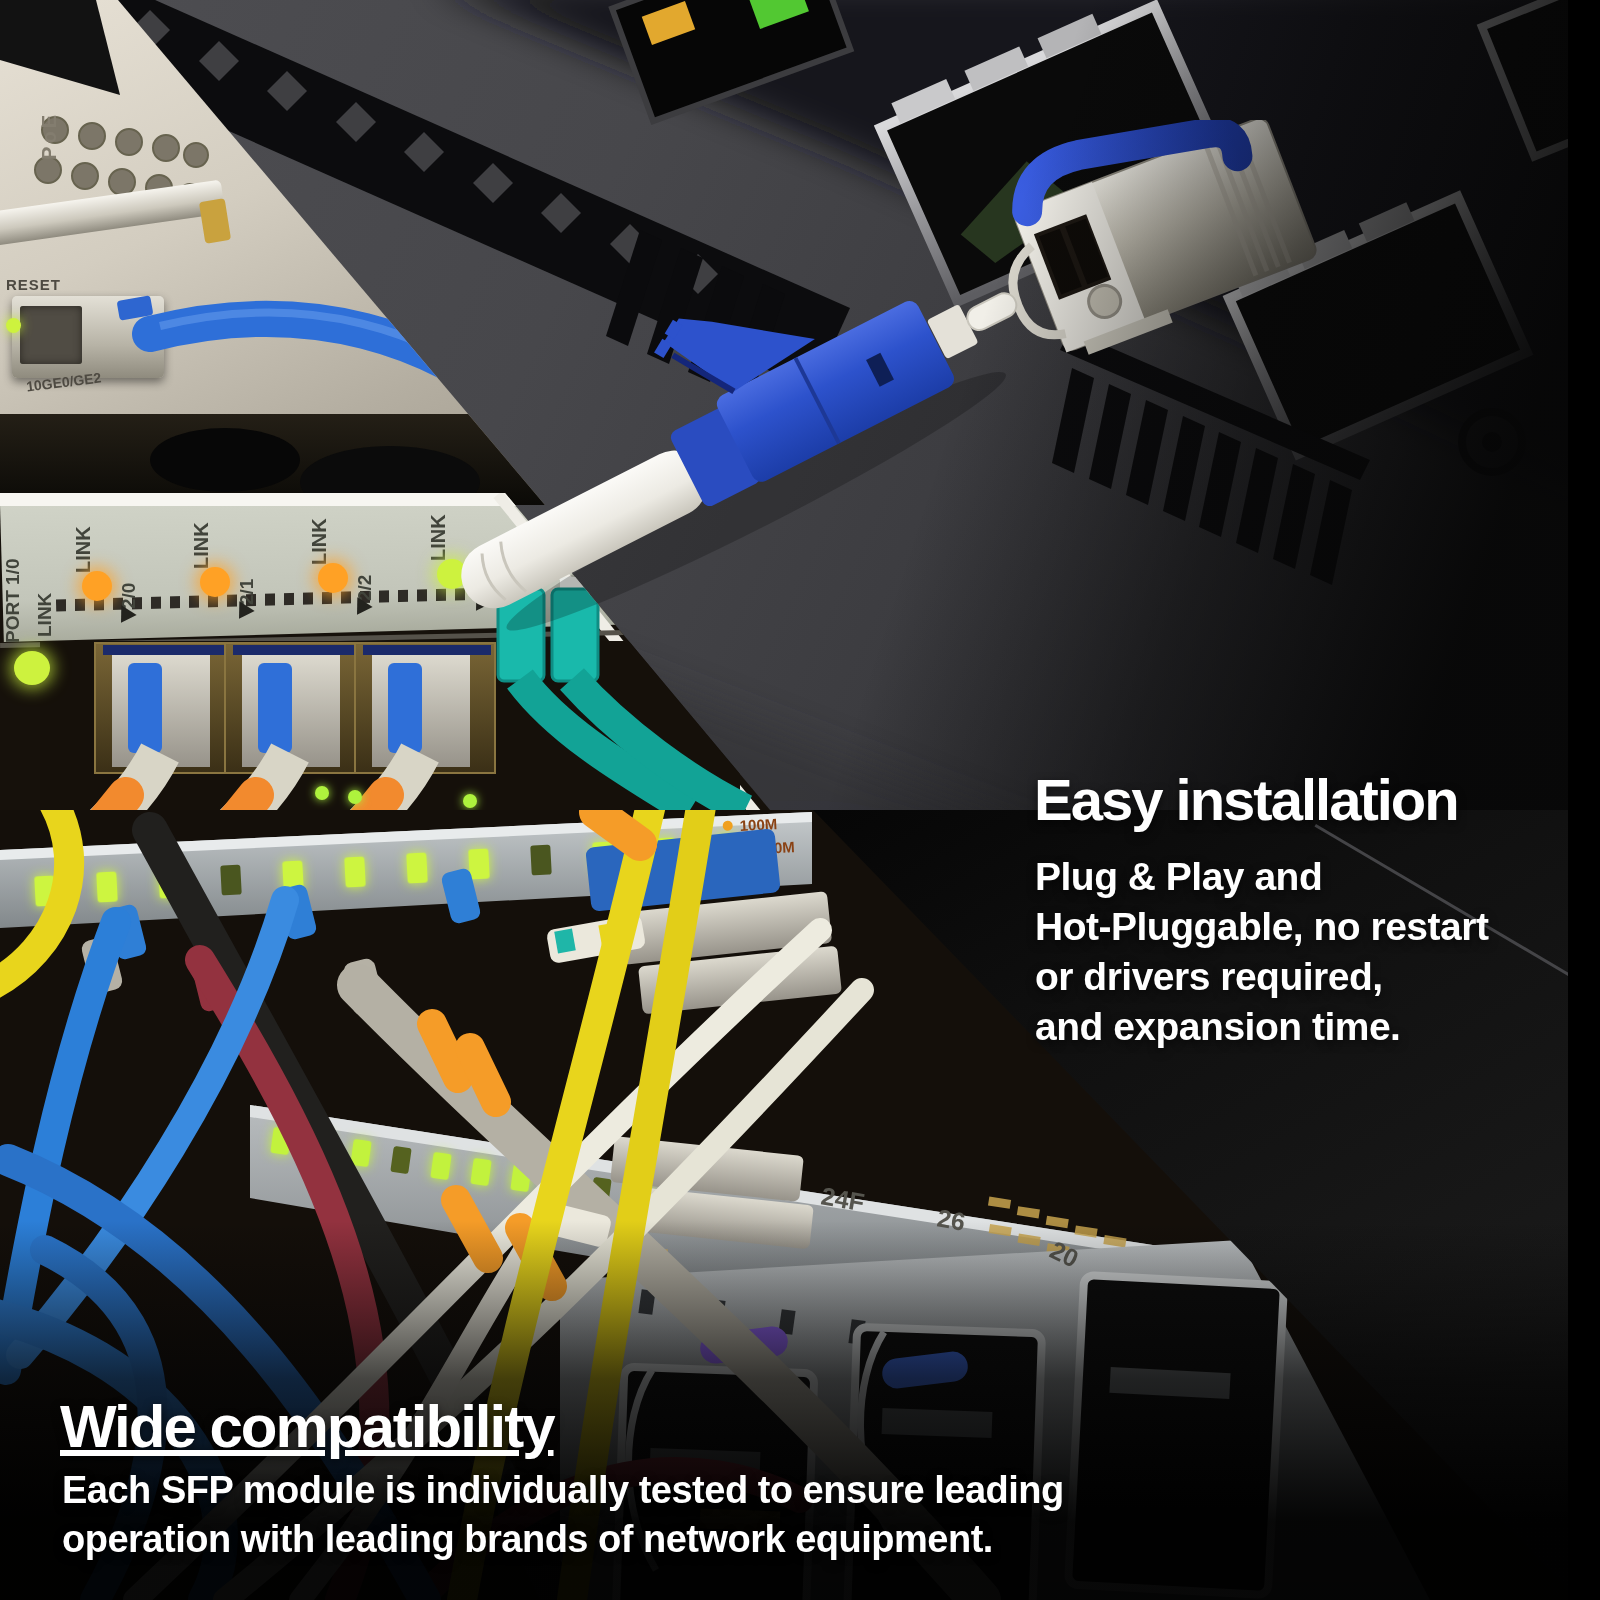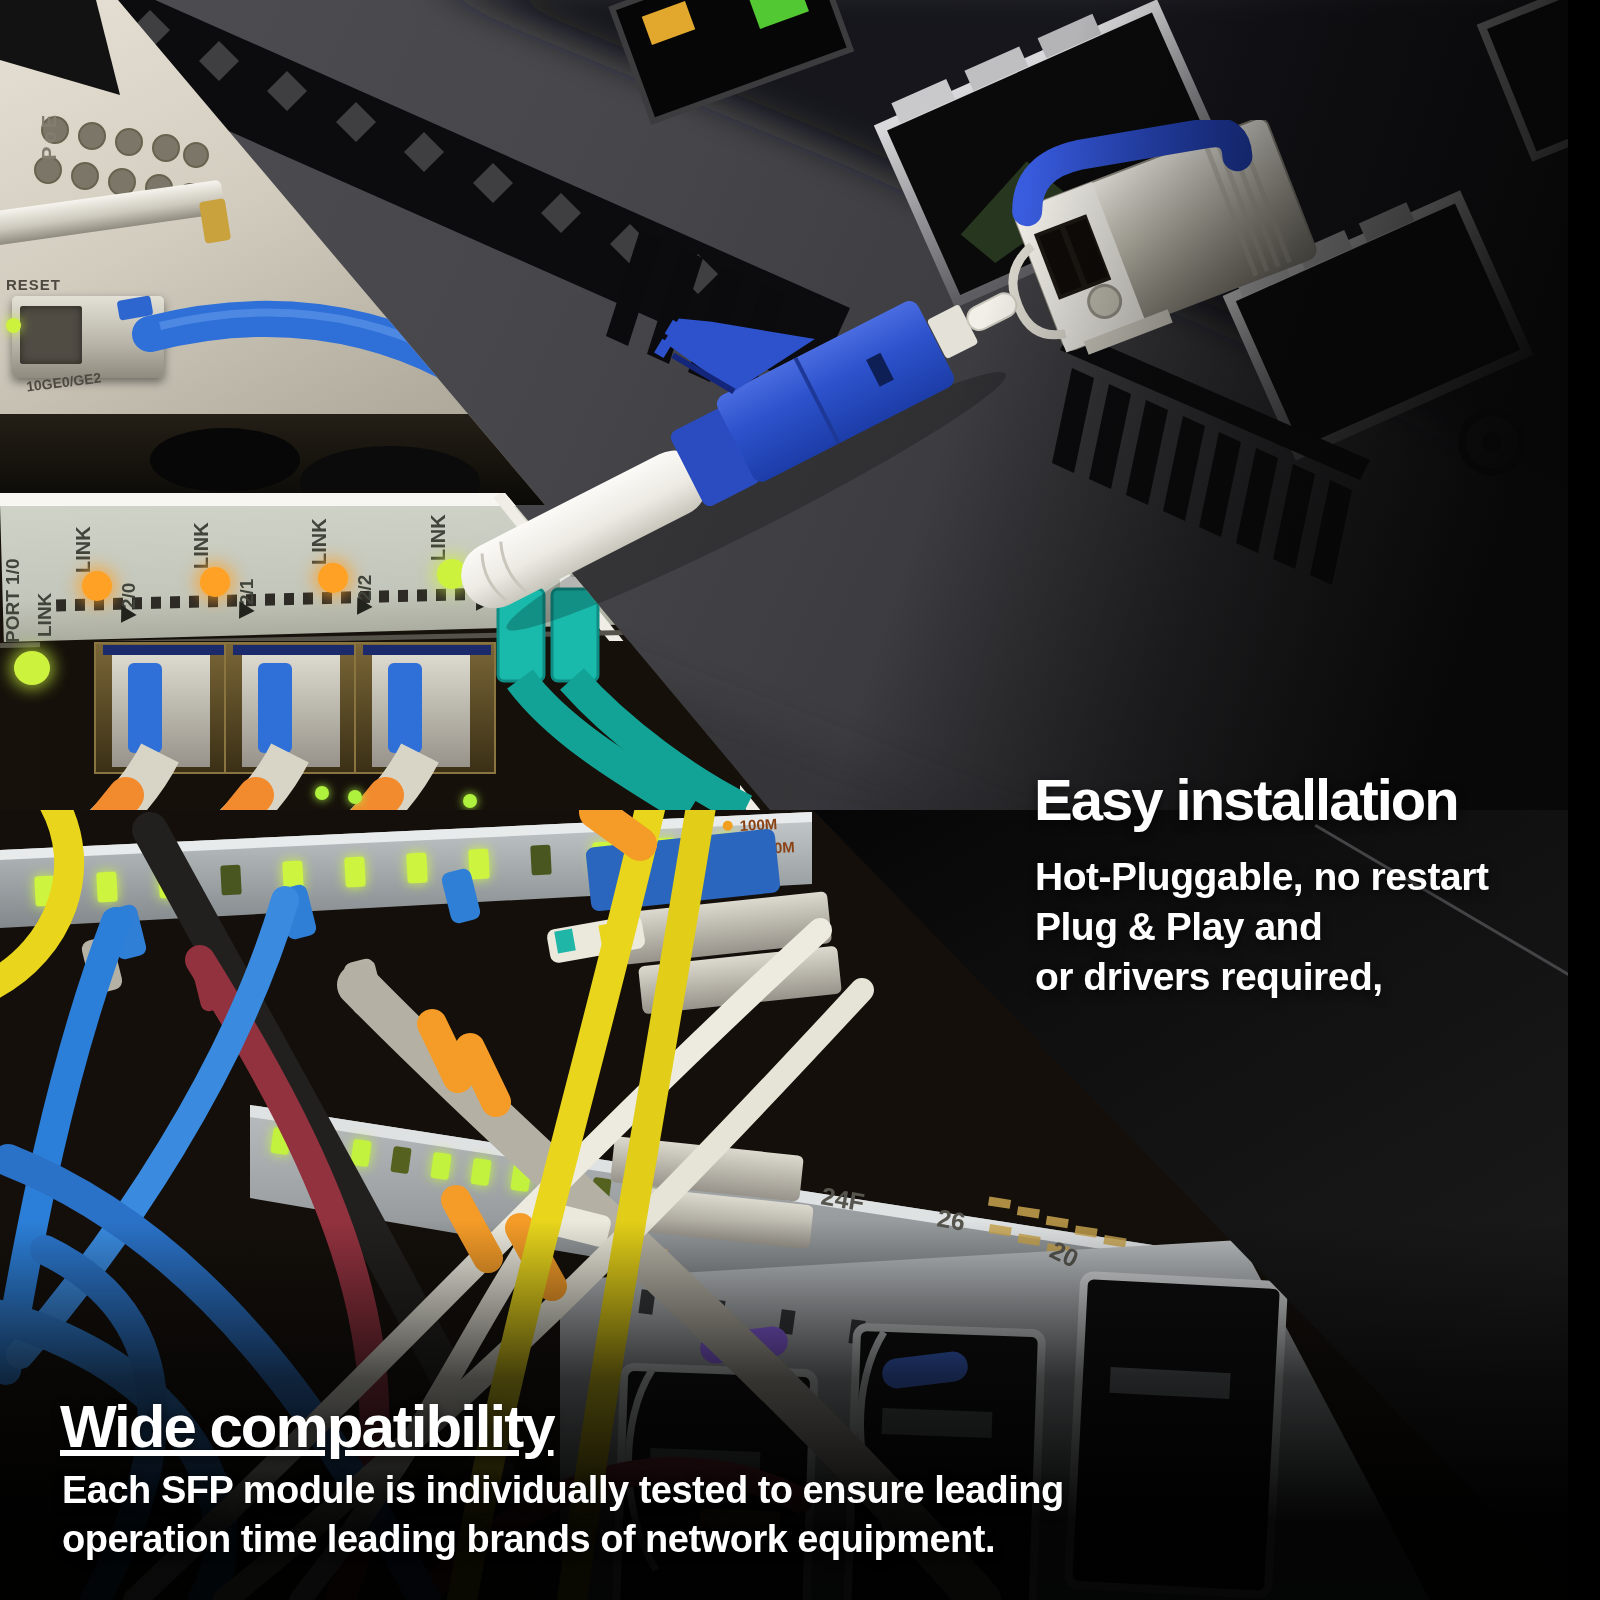--- a/index.html
+++ b/index.html
@@ -502,23 +502,24 @@
       </g>
     </svg>
 
     <div class="abs pc-overlay-sharp"></div>
     <div class="abs pc-fold"></div>
     <div class="abs pc-bottom-grad"></div>
   </div>
 
   <div class="abs txt easy-head">Easy installation</div>
   <div class="abs txt easy-body">
+    <div>Plug &amp; Play and</div>
     <div>Hot-Pluggable, no restart</div>
-    <div>Plug &amp; Play and</div>
     <div>or drivers required,</div>
+    <div>and expansion time.</div>
   </div>
   <div class="abs txt wide-head">Wide compatibility</div>
   <div class="abs txt wide-body">
     <div>Each SFP module is individually tested to ensure leading</div>
-    <div>operation time leading brands of network equipment.</div>
+    <div>operation with leading brands of network equipment.</div>
   </div>
 
 </div>
 
 </body></html>

